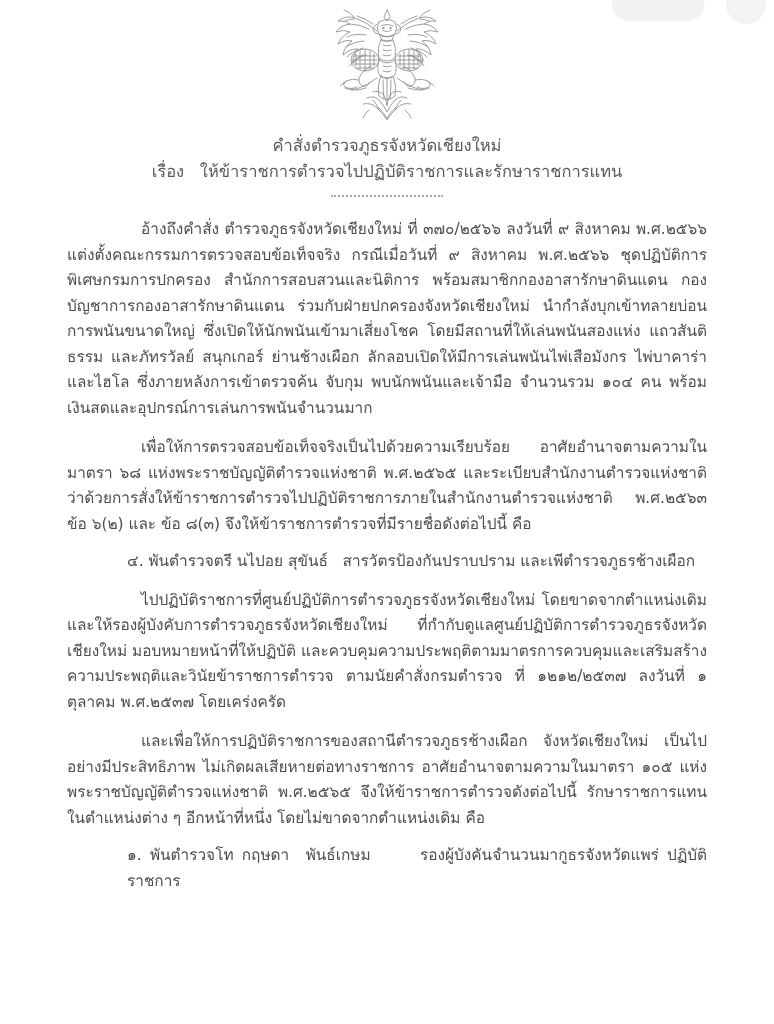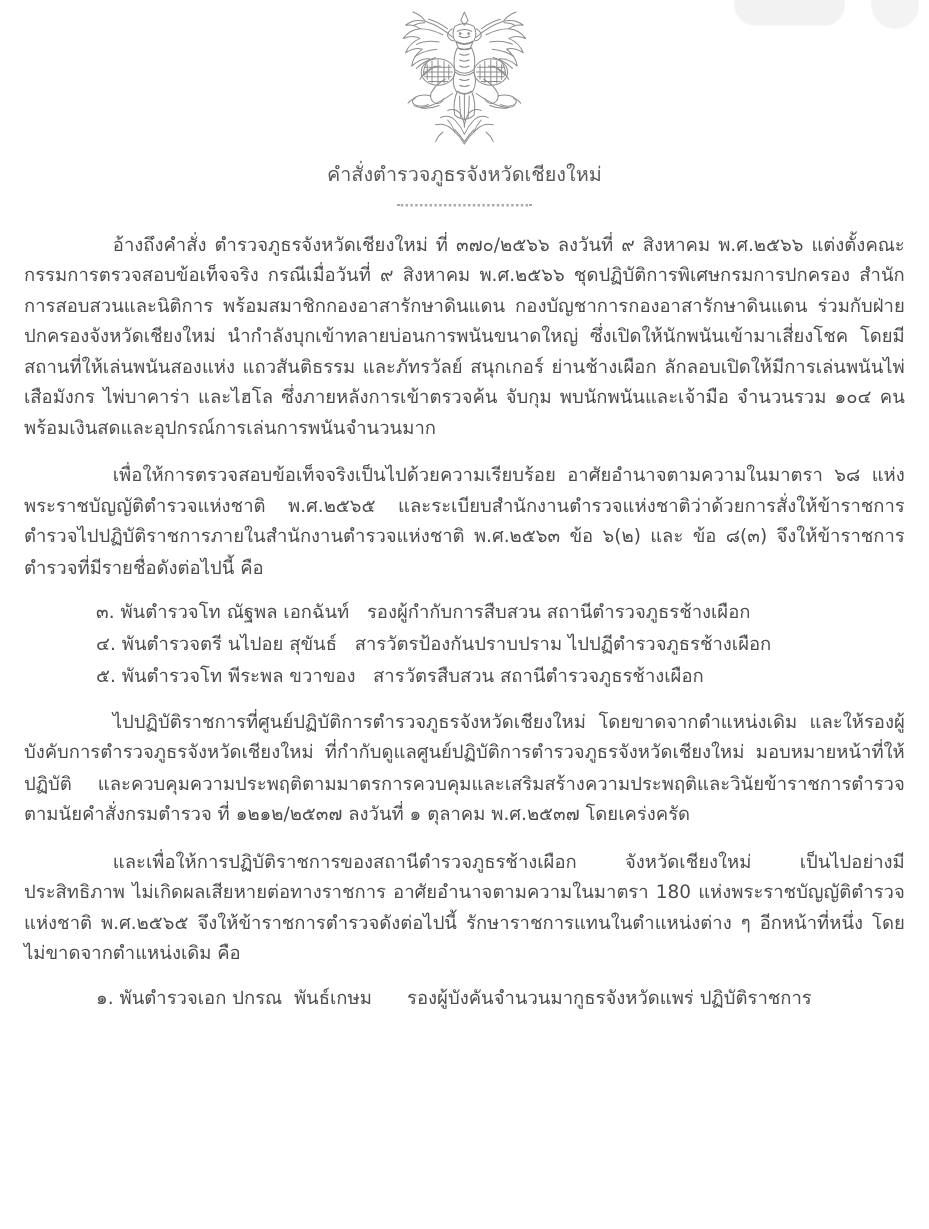--- a/index.html
+++ b/index.html
@@ -50,21 +50,21 @@
     font-size: 13px;
     letter-spacing: 2px;
     color: #b9b9b9;
     line-height: 1;
   }
 
   
   .page {
     position: absolute;
     inset: 0;
-    padding: 0 20px;
+    padding: 0 67px;
     box-sizing: border-box;
   }
 
   
   .emblem-wrap {
     display: flex;
     justify-content: center;
     padding-top: 4px;
   }
   .emblem {
@@ -224,47 +224,46 @@
       <path d="M80 96 q-4 4 -6 10"></path>
       <path d="M58 104 q4 4 8 10"></path>
       <path d="M74 104 q-4 4 -8 10"></path>
       <path d="M48 106 q-4 3 -6 8"></path>
       <path d="M84 106 q4 3 6 8"></path>
     </svg>
   </div>
 
   <div class="heading">
     <div class="doc-title">คำสั่งตำรวจภูธรจังหวัดเชียงใหม่</div>
+    <div class="doc-subject">
+      <span>เรื่อง</span>
+      &nbsp;
+      <span>ให้ข้าราชการตำรวจไปปฏิบัติราชการและรักษาราชการแทน</span>
+    </div>
     <div class="rule"></div>
   </div>
 
   <div class="body-block">
 
     <p class="para">อ้างถึงคำสั่ง ตำรวจภูธรจังหวัดเชียงใหม่ ที่ ๓๗๐/๒๕๖๖ ลงวันที่ ๙ สิงหาคม พ.ศ.๒๕๖๖ แต่งตั้งคณะกรรมการตรวจสอบข้อเท็จจริง กรณีเมื่อวันที่ ๙ สิงหาคม พ.ศ.๒๕๖๖ ชุดปฏิบัติการพิเศษกรมการปกครอง สำนักการสอบสวนและนิติการ พร้อมสมาชิกกองอาสารักษาดินแดน กองบัญชาการกองอาสารักษาดินแดน ร่วมกับฝ่ายปกครองจังหวัดเชียงใหม่ นำกำลังบุกเข้าทลายบ่อนการพนันขนาดใหญ่ ซึ่งเปิดให้นักพนันเข้ามาเสี่ยงโชค โดยมีสถานที่ให้เล่นพนันสองแห่ง แถวสันติธรรม และภัทรวัลย์ สนุกเกอร์ ย่านช้างเผือก ลักลอบเปิดให้มีการเล่นพนันไพ่เสือมังกร ไพ่บาคาร่า และไฮโล ซึ่งภายหลังการเข้าตรวจค้น จับกุม พบนักพนันและเจ้ามือ จำนวนรวม ๑๐๔ คน พร้อมเงินสดและอุปกรณ์การเล่นการพนันจำนวนมาก</p>
 
     <p class="para tight">เพื่อให้การตรวจสอบข้อเท็จจริงเป็นไปด้วยความเรียบร้อย  อาศัยอำนาจตามความในมาตรา ๖๘ แห่งพระราชบัญญัติตำรวจแห่งชาติ พ.ศ.๒๕๖๕ และระเบียบสำนักงานตำรวจแห่งชาติว่าด้วยการสั่งให้ข้าราชการตำรวจไปปฏิบัติราชการภายในสำนักงานตำรวจแห่งชาติ พ.ศ.๒๕๖๓ ข้อ ๖(๒) และ ข้อ ๘(๓)  จึงให้ข้าราชการตำรวจที่มีรายชื่อดังต่อไปนี้ คือ</p>
 
     <ul class="officer-list">
       <li>
-        <span class="officer-line"><span class="num">๓.</span> <span class="rank-name">พันตำรวจโท ณัฐพล เอกฉันท์</span>&nbsp;&nbsp; <span class="position">รองผู้กำกับการสืบสวน สถานีตำรวจภูธรช้างเผือก</span></span>
-      </li>
-      <li>
-        <span class="officer-line"><span class="num">๔.</span> <span class="rank-name">พันตำรวจตรี นไปอย สุขันธ์</span>&nbsp;&nbsp; <span class="position">สารวัตรป้องกันปราบปราม ไปปฏีตำรวจภูธรช้างเผือก</span></span>
-      </li>
-      <li>
-        <span class="officer-line"><span class="num">๕.</span> <span class="rank-name">พันตำรวจโท พีระพล ขวาของ</span>&nbsp;&nbsp; <span class="position">สารวัตรสืบสวน สถานีตำรวจภูธรช้างเผือก</span></span>
+        <span class="officer-line"><span class="num">๔.</span> <span class="rank-name">พันตำรวจตรี นไปอย สุขันธ์</span>&nbsp;&nbsp; <span class="position">สารวัตรป้องกันปราบปราม และเพีตำรวจภูธรช้างเผือก</span></span>
       </li>
     </ul>
 
     <p class="para">ไปปฏิบัติราชการที่ศูนย์ปฏิบัติการตำรวจภูธรจังหวัดเชียงใหม่ โดยขาดจากตำแหน่งเดิม  และให้รองผู้บังคับการตำรวจภูธรจังหวัดเชียงใหม่ ที่กำกับดูแลศูนย์ปฏิบัติการตำรวจภูธรจังหวัดเชียงใหม่ มอบหมายหน้าที่ให้ปฏิบัติ และควบคุมความประพฤติตามมาตรการควบคุมและเสริมสร้างความประพฤติและวินัยข้าราชการตำรวจ ตามนัยคำสั่งกรมตำรวจ ที่ ๑๒๑๒/๒๕๓๗ ลงวันที่ ๑ ตุลาคม พ.ศ.๒๕๓๗ โดยเคร่งครัด</p>
 
-    <p class="para tight">และเพื่อให้การปฏิบัติราชการของสถานีตำรวจภูธรช้างเผือก จังหวัดเชียงใหม่ เป็นไปอย่างมีประสิทธิภาพ ไม่เกิดผลเสียหายต่อทางราชการ อาศัยอำนาจตามความในมาตรา 180 แห่งพระราชบัญญัติตำรวจแห่งชาติ พ.ศ.๒๕๖๕  จึงให้ข้าราชการตำรวจดังต่อไปนี้ รักษาราชการแทนในตำแหน่งต่าง ๆ อีกหน้าที่หนึ่ง โดยไม่ขาดจากตำแหน่งเดิม  คือ</p>
+    <p class="para tight">และเพื่อให้การปฏิบัติราชการของสถานีตำรวจภูธรช้างเผือก จังหวัดเชียงใหม่ เป็นไปอย่างมีประสิทธิภาพ ไม่เกิดผลเสียหายต่อทางราชการ อาศัยอำนาจตามความในมาตรา ๑๐๕ แห่งพระราชบัญญัติตำรวจแห่งชาติ พ.ศ.๒๕๖๕  จึงให้ข้าราชการตำรวจดังต่อไปนี้ รักษาราชการแทนในตำแหน่งต่าง ๆ อีกหน้าที่หนึ่ง โดยไม่ขาดจากตำแหน่งเดิม  คือ</p>
 
     <ul class="officer-list">
       <li>
-        <span class="officer-line"><span class="num">๑.</span> <span class="rank-name">พันตำรวจเอก ปกรณ  พันธ์เกษม</span>&nbsp;&nbsp;&nbsp;&nbsp;&nbsp; <span class="position">รองผู้บังคันจำนวนมากูธรจังหวัดแพร่ ปฏิบัติราชการ</span></span>
+        <span class="officer-line"><span class="num">๑.</span> <span class="rank-name">พันตำรวจโท กฤษดา  พันธ์เกษม</span>&nbsp;&nbsp;&nbsp;&nbsp;&nbsp; <span class="position">รองผู้บังคันจำนวนมากูธรจังหวัดแพร่ ปฏิบัติราชการ</span></span>
 
       </li>
 
     </ul>
 
   </div>
 </div>
 
 </body></html>

